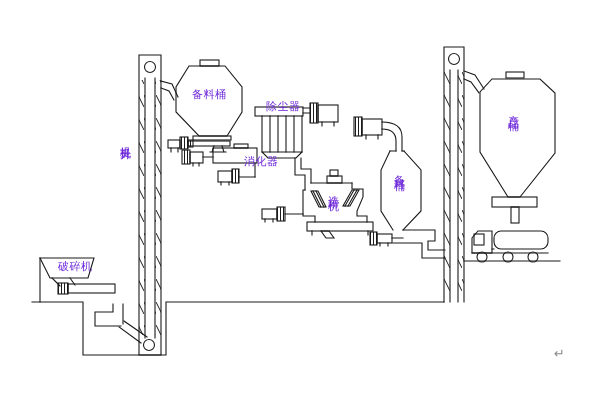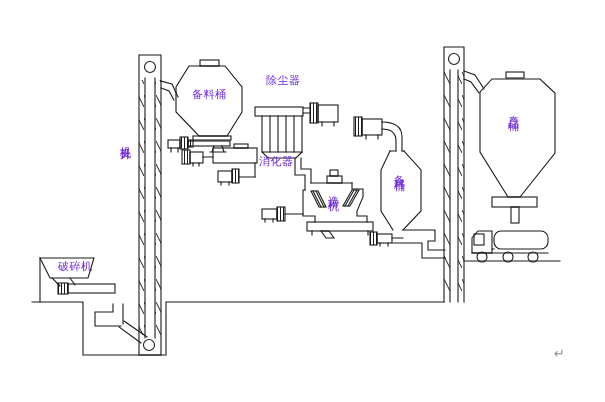--- a/index.html
+++ b/index.html
@@ -171,23 +171,23 @@
         <path d="M52,278 L60,286 M70,278 L75,285"></path>
         <rect x="58" y="283" width="10" height="11" fill="url(#vx)"></rect>
         <rect x="68" y="284" width="47" height="9"></rect>
       </g>
 
     </g>
   </svg>
 
   <div class="lbl" style="left:192px;top:89px">备料桶</div>
 
-  <div class="lbl" style="left:266px;top:75px">除尘器</div>
+  <div class="lbl" style="left:266px;top:101px">除尘器</div>
 
-  <div class="lbl" style="left:259px;top:156px">消化器</div>
+  <div class="lbl" style="left:244px;top:156px">消化器</div>
 
   <div class="lbl v" style="left:119px;top:138px">提升机</div>
 
   <div class="lbl" style="left:58px;top:261px">破碎机</div>
 
   <div class="lbl v sp" style="left:327px;top:186px">选粉机</div>
 
   <div class="lbl v sp" style="left:393px;top:166px">备料桶</div>
 
   <div class="lbl v sp" style="left:507px;top:106px">产品桶</div>

